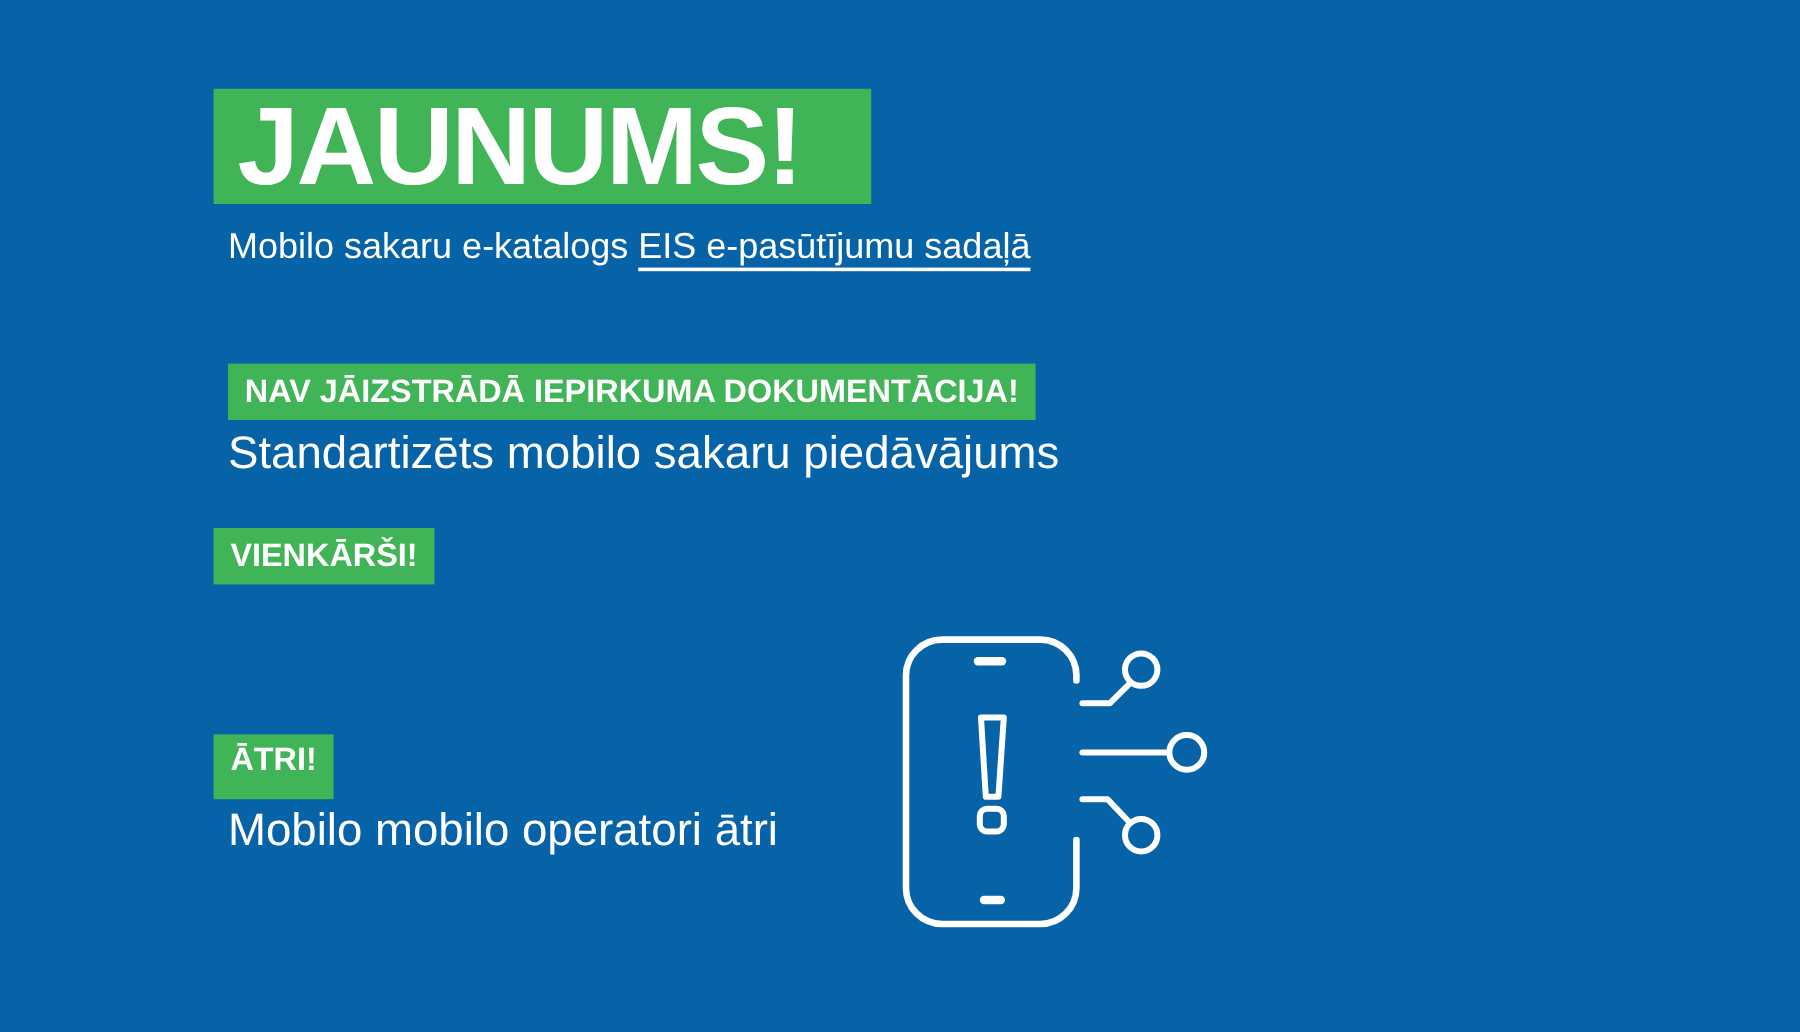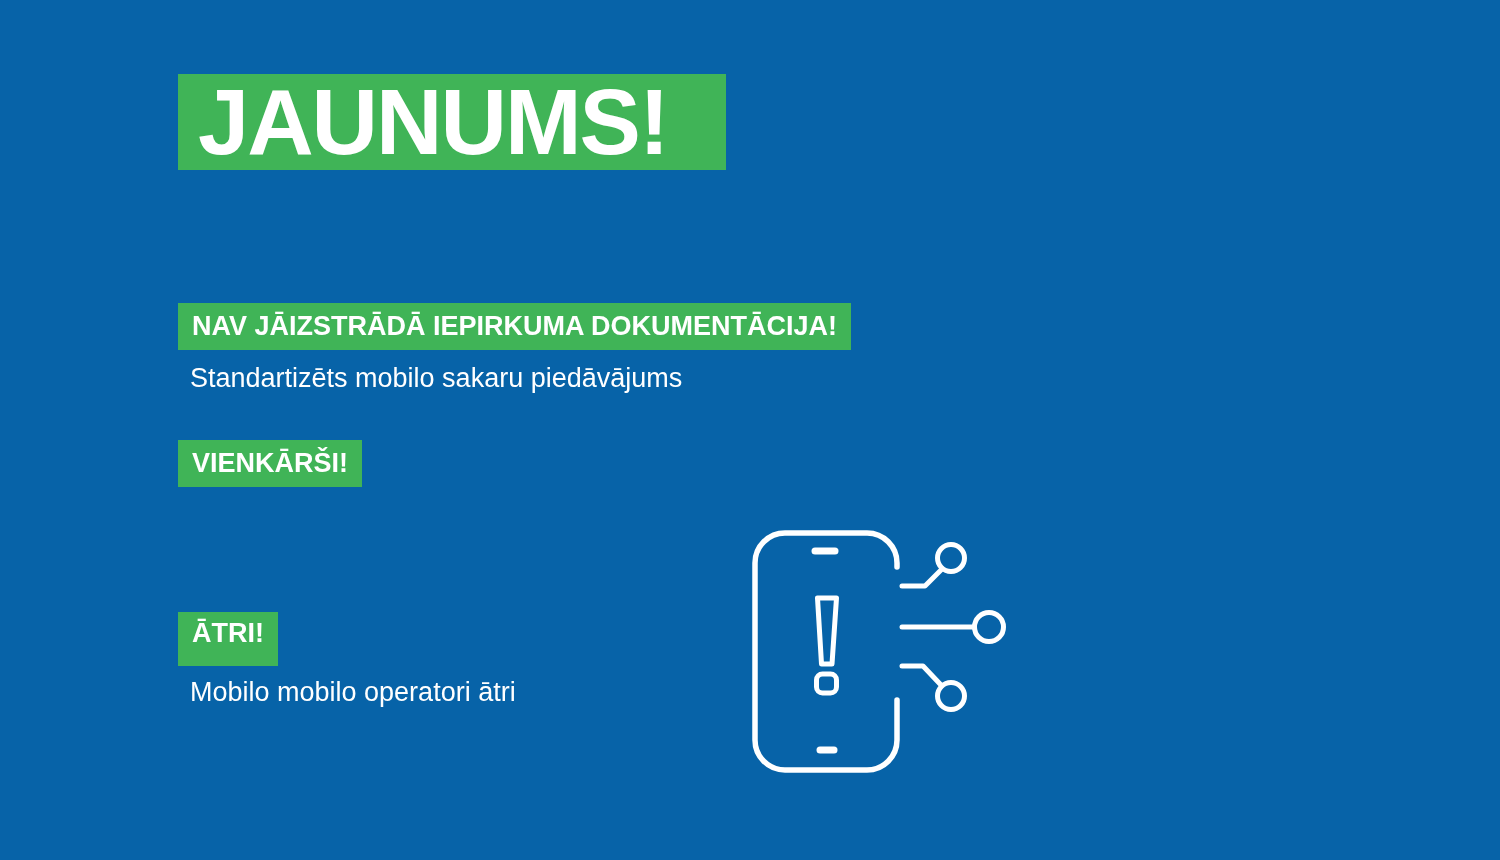--- a/index.html
+++ b/index.html
@@ -41,44 +41,45 @@
     text-underline-offset:8px;
     text-decoration-thickness:2.5px;
   }
   .badge{
     position:absolute;left:178px;
     background:var(--green);
     font-weight:700;font-size:27px;
     white-space:nowrap;
     padding:0 14px;
   }
-  .badge.b1{top:303px;height:47px;line-height:47px;}
+  .badge.b1{top:303px;height:47px;line-height:47px;margin-left:12px;}
   .badge.b2{top:440px;height:47px;line-height:47px;}
   .badge.b3{top:612px;height:54px;line-height:43px;}
   .body{
     position:absolute;left:190px;
-    font-size:27px;line-height:41px;white-space:nowrap;
+    font-size:38px;line-height:41px;white-space:nowrap;
   }
   .body.t1{top:358px;}
   .body.t2{top:496px;}
   .body.t3{top:672px;}
   .phone{
     position:absolute;left:740px;top:515px;
   }
   .phone *{vector-effect:none;}
 </style>
 </head>
 <body>
 
 <div class="slide">
 
   <div class="title-banner">
     <span class="title-text">JAUNUMS!</span>
   </div>
 
+  <div class="subtitle"><span>Mobilo sakaru e-katalogs </span><span class="u">EIS e-pasūtījumu sadaļā</span></div>
 
   <div class="badge b1">NAV JĀIZSTRĀDĀ IEPIRKUMA DOKUMENTĀCIJA!</div>
   <div class="body t1">
     <div>Standartizēts mobilo sakaru piedāvājums</div>
   </div>
 
   <div class="badge b2">VIENKĀRŠI!</div>
 
   <div class="badge b3">ĀTRI!</div>
   <div class="body t3">

